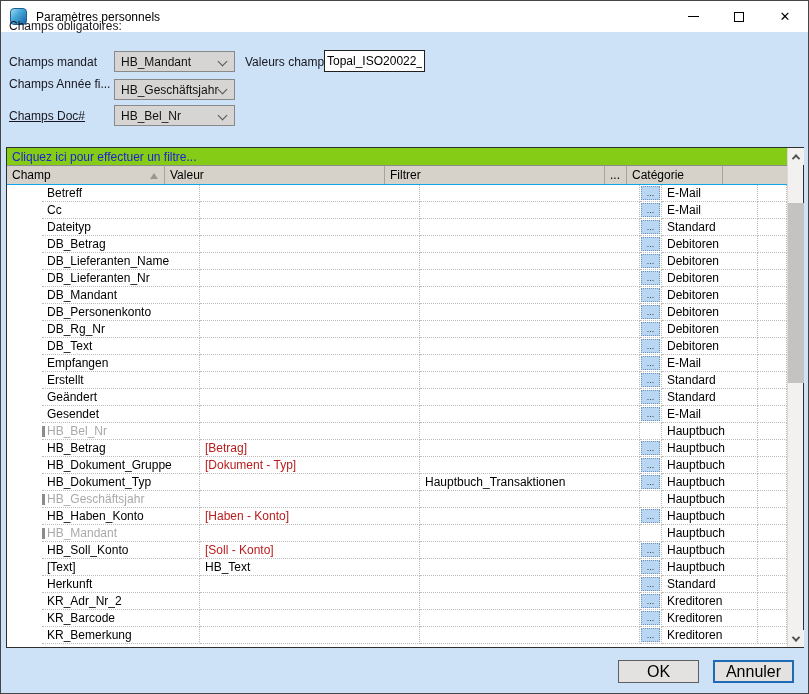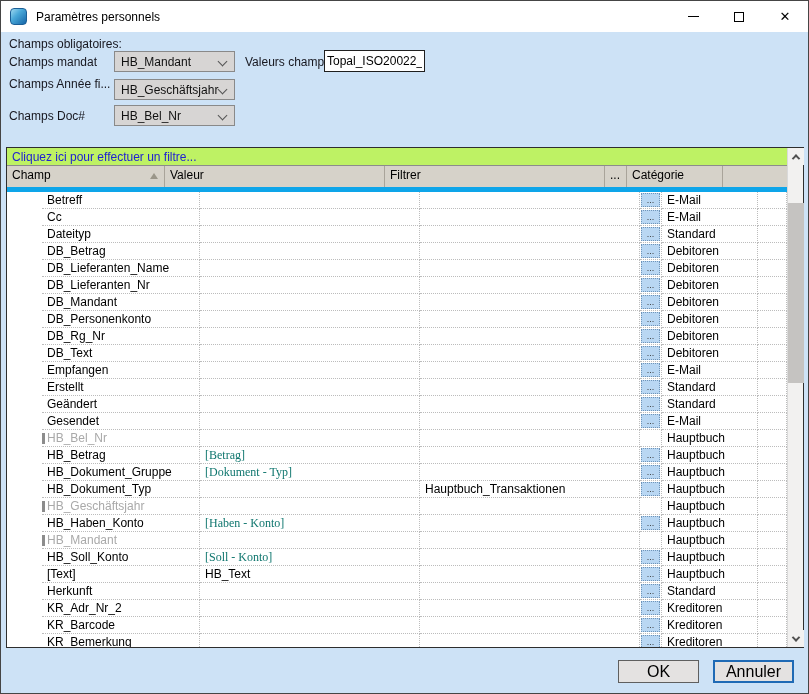--- a/index.html
+++ b/index.html
@@ -41,25 +41,25 @@
     background:#fff; border:1.5px solid #1f1f1f; font-size:12px;
     font-family:"Liberation Sans", sans-serif; padding:0 2px; color:#000;
   }
   
   .grid {
     position:absolute; left:5px; top:146px; width:798px; height:501px;
     background:#fff; border:1px solid #2e2e2e;
   }
   .grid-content { position:absolute; left:0; top:0; right:16px; bottom:0; overflow:hidden; }
   .filter-row {
-    height:18px; background:#bef264; border-bottom:1px solid #8c8c8c;
+    height:18px; background:#84cc16; border-bottom:1px solid #8c8c8c;
     font-size:12px; color:#2121d2; padding:2px 0 0 5px; white-space:nowrap;
   }
   .hdr-row {
-    height:26px; background:#d6d2c9; border-bottom:5px solid #0ea5e9;
+    height:19px; background:#d6d2c9; border-bottom:1px solid #0ea5e9;
     display:grid; grid-template-columns:158px 220px 220px 22px 96px 1fr;
     font-size:12px; color:#000;
   }
   .hdr-cell {
     padding:2px 3px 0 5px; border-right:1px solid #a9a49a;
     position:relative; white-space:nowrap; overflow:hidden;
   }
   .hdr-cell:last-child { border-right:none; }
   .sort-tri {
     position:absolute; right:6px; top:7px; width:0; height:0;
@@ -68,21 +68,21 @@
   }
   .grid-body { position:relative; }
   .grow {
     height:17px; display:grid; grid-template-columns:158px 220px 220px 22px 96px 1fr;
     font-size:12px; color:#000; position:relative; background:#fff;margin-left:35px;
   }
   .gcell {
     border-right:1px dotted #bcbcbc; border-bottom:1px dotted #bcbcbc;
     padding:1px 3px 0 5px; white-space:nowrap; overflow:hidden;
   }
-  .gcell.red { color:#0f766e;font-family:Liberation Serif, serif; }
+  .gcell.red { color:#b91c1c; }
   .grow.disabled .champ { color:#a9a9a9; }
   .grow.disabled::before {
     content:""; position:absolute; left:0; top:3px; width:3px; height:11px; background:#8c8c8c;
   }
   .btncell { padding:1px 1px; display:flex; align-items:center; justify-content:center; }
   .dots {
     width:19px; height:14px; background:#b9d7f3; border:1px dotted #6f94b8;
     font-size:9px; line-height:7px; color:#333; text-align:center; padding:0;
     font-family:"Liberation Sans", sans-serif; cursor:pointer;
   }
@@ -123,38 +123,38 @@
       </div>
       <div class="win-btn">
         <span class="glyph-max"></span>
       </div>
       <div class="win-btn">
         <span class="glyph-close">✕</span>
       </div>
     </div>
   </div>
 
-  <div class="lbl" style="left:8px; top:36px;">Champs obligatoires:</div>
+  <div class="lbl" style="left:8px; top:18px;">Champs obligatoires:</div>
 
   <div class="lbl" style="left:8px; top:54px;">Champs mandat</div>
   <div class="combo" style="top:50px;">
     <span>HB_Mandant</span>
     <span class="chev"></span>
   </div>
 
   <div class="lbl" style="left:244px; top:54px;">Valeurs champ</div>
   <input class="txt-input" type="text" value="Topal_ISO20022_T" style="">
 
   <div class="lbl" style="left:8px; top:76px;">Champs Année fi...</div>
   <div class="combo" style="top:78px;">
     <span>HB_Geschäftsjahr</span>
     <span class="chev"></span>
   </div>
 
-  <div class="lbl" style="left:8px; top:108px;">Champs Doc#</div>
+  <div class="lbl" style="left:8px; top:108px;text-decoration:underline;">Champs Doc#</div>
   <div class="combo" style="top:104px;">
     <span>HB_Bel_Nr</span>
     <span class="chev"></span>
   </div>
 
   <div class="lbl" style="left:8px; top:131px;margin-top:23px;">Champs complémentaires</div>
 
   <div class="grid">
     <div class="grid-content">
       <div class="filter-row">Cliquez ici pour effectuer un filtre...</div>

